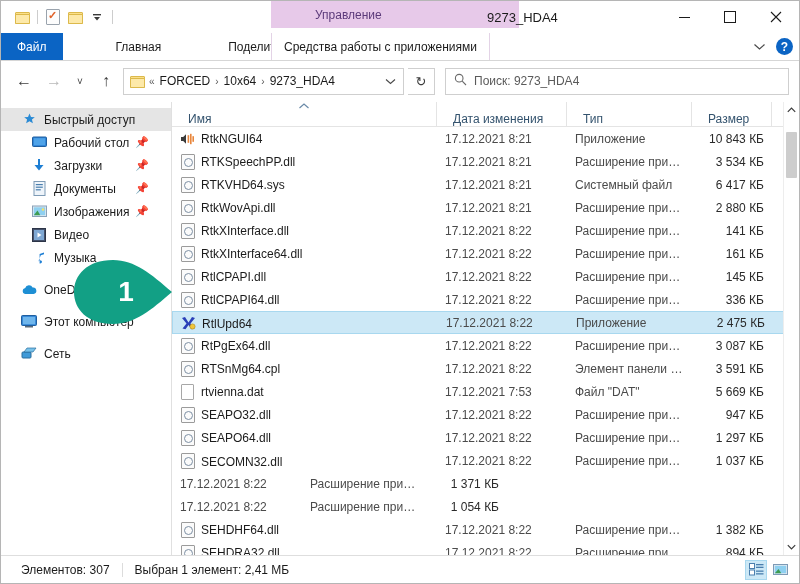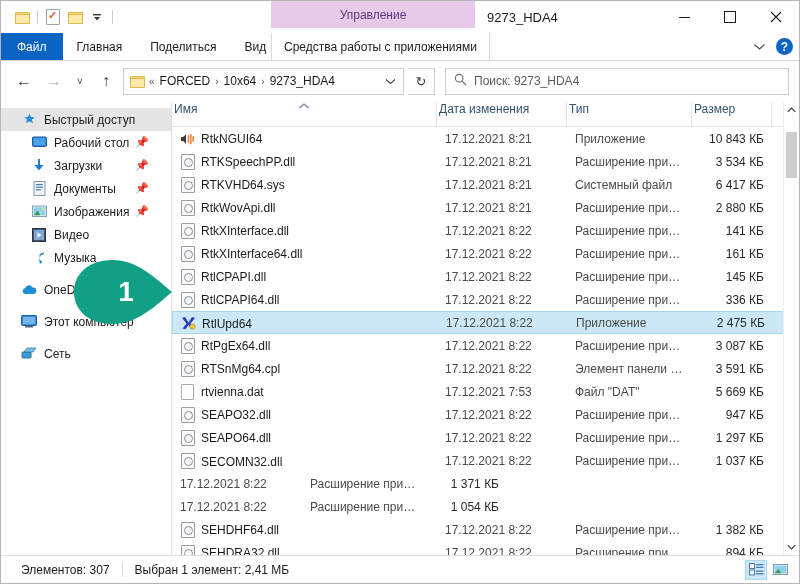--- a/index.html
+++ b/index.html
@@ -50,21 +50,21 @@
     position:relative;border-radius:1px;
   }
   .props-ico:after{
     content:"✓";position:absolute;left:1px;top:-2px;font-size:11px;color:#e0622a;
     line-height:14px;font-weight:bold;
   }
 
   .ctx-tab-band{
     position:absolute;left:270px;top:0;width:204px;height:27px;
     background:#e7c9e9;
-    display:flex;align-items:center;justify-content:center;
+    display:flex;align-items:center;justify-content:flex-start;padding-left:44px;
   }
   .ctx-tab-band span{color:#5b3a7a;font-size:12px;}
 
   .win-title{
     position:absolute;left:486px;top:0;height:32px;
     display:flex;align-items:center;
     font-size:13px;color:#1b1b1b;
   }
   .wctrls{
     position:absolute;right:0;top:0;height:32px;display:flex;
@@ -76,20 +76,21 @@
   .glyph-min{width:11px;height:1px;background:#1b1b1b;}
   .glyph-max{width:10px;height:10px;border:1px solid #1b1b1b;}
 
   
   .ribbonbar{
     height:27px;flex:0 0 27px;
     display:flex;align-items:stretch;
     background:#ffffff;
     border-bottom:1px solid #d6d6d6;
     position:relative;
+    gap:39px;
   }
   .tab{
     display:flex;align-items:center;padding:0 14px;
     font-size:12px;color:#1b1b1b;cursor:default;
   }
   .tab.file{background:#0b64c4;color:#ffffff;padding:0 16px;}
   .ctx-tab{
     position:absolute;left:270px;top:0;height:27px;
     display:flex;align-items:center;padding:0 12px;
     font-size:12px;color:#1b1b1b;
@@ -163,21 +164,21 @@
   .splitter{width:1px;background:#e0e0e0;}
 
   .listpane{flex:1;display:flex;flex-direction:column;min-width:0;position:relative;}
   .colhdr{
     height:24px;flex:0 0 24px;display:flex;align-items:stretch;
     border-bottom:1px solid #e4e4e4;background:#fff;
     font-size:12px;color:#34536e;
     position:relative;
   }
   .col{
-    display:flex;align-items:flex-start;padding:0 2px;
+    display:flex;align-items:flex-end;padding:0 16px;
     border-right:1px solid #e4e4e4;position:relative;cursor:default;
     box-sizing:border-box;
   }
   .sortmark{
     position:absolute;left:50%;top:-1px;transform:translateX(-50%);
     font-size:9px;color:#5a7a9a;line-height:10px;
   }
   .rows{flex:1;overflow:hidden;position:relative;}
   .row{
     height:23px;display:flex;align-items:center;font-size:12px;color:#1b1b1b;

